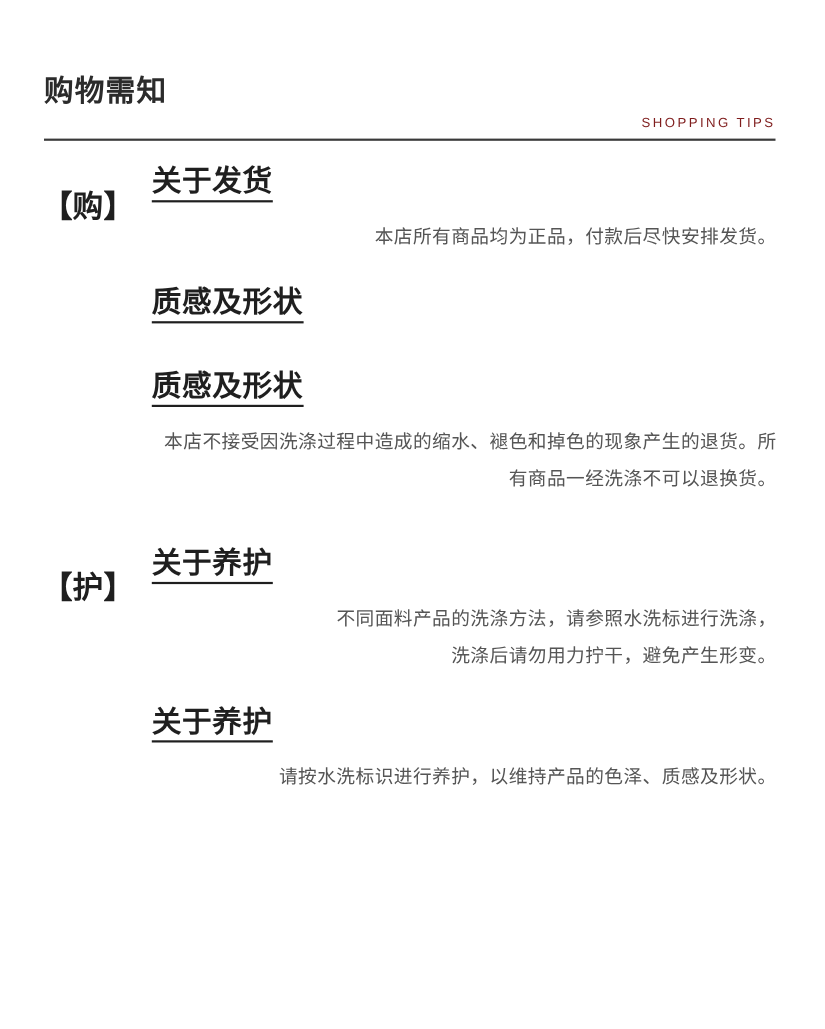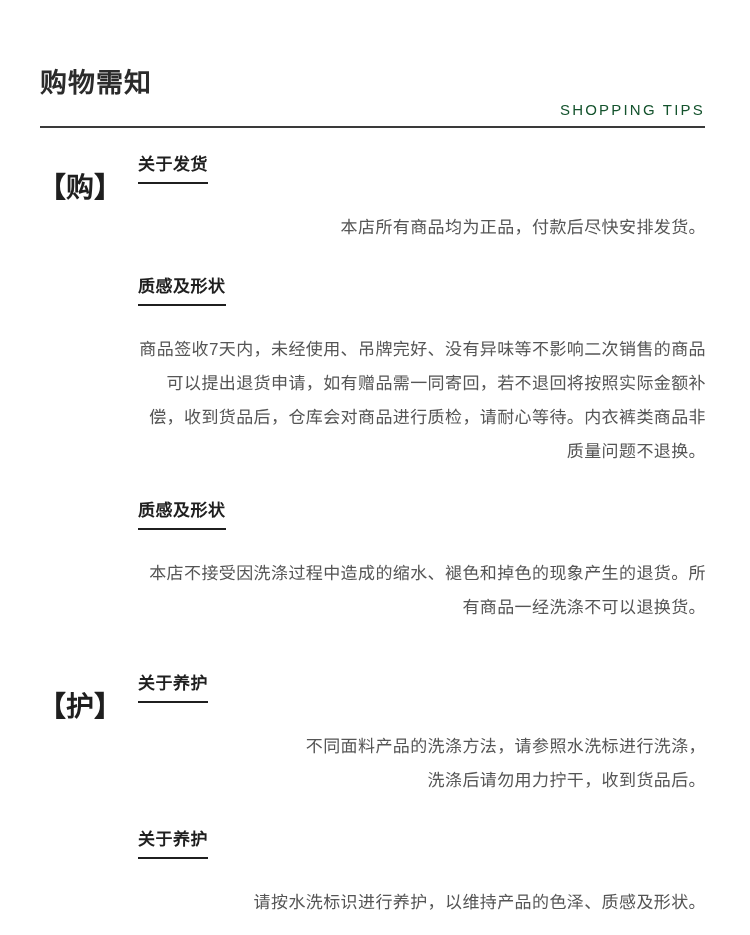--- a/index.html
+++ b/index.html
@@ -41,23 +41,23 @@
     font-size: 27px;
     font-weight: bold;
     color: #2b2b2b;
     letter-spacing: 1px;
     line-height: 34px;
   }
   .header-sub {
     position: absolute;
     right: 0;
     bottom: 8px;
-    font-size: 15px;
+    font-size: 12px;
     letter-spacing: 2.2px;
-    color: #14532d;
+    color: #7f1d1d;
     font-weight: normal;
   }
 
   
   .content {
     position: absolute;
     left: 0;
     top: 150px;
     width: 750px;
   }
@@ -90,27 +90,27 @@
     padding-right: 44px;
     box-sizing: border-box;
   }
 
   .section + .section {
     margin-top: 27px;
   }
 
   .section-title {
     display: inline-block;
-    font-size: 17px;
+    font-size: 27px;
     font-weight: bold;
     color: #1f1f1f;
     line-height: 30px;
     border-bottom: 2px solid #1f1f1f;
     padding-bottom: 2px;
-    margin-bottom: 27px;
+    margin-bottom: 15px;
     letter-spacing: 0.5px;
   }
 
   .section-text {
     font-size: 17px;
     line-height: 34px;
     color: #555555;
     letter-spacing: 0.4px;
     text-align: right;
     white-space: pre-line;
@@ -132,39 +132,38 @@
       <div class="group-badge">【购】</div>
       <div class="group-body">
 
         <div class="section">
           <div class="section-title">关于发货</div>
           <div class="section-text">本店所有商品均为正品，付款后尽快安排发货。</div>
         </div>
 
         <div class="section">
           <div class="section-title">质感及形状</div>
-          <div class="section-text">商品签收7天内，未经使用、吊牌完好、没有异味等不影响二次销售的商品可以提出退货申请，如有赠品需一同寄回，若不退回将按照实际金额补偿，收到货品后，仓库会对商品进行质检，请耐心等待。内衣裤类商品非质量问题不退换。</div>
         </div>
 
         <div class="section">
           <div class="section-title">质感及形状</div>
           <div class="section-text">本店不接受因洗涤过程中造成的缩水、褪色和掉色的现象产生的退货。所有商品一经洗涤不可以退换货。</div>
         </div>
 
       </div>
     </div>
 
     <div class="group">
       <div class="group-badge">【护】</div>
       <div class="group-body">
 
         <div class="section">
           <div class="section-title">关于养护</div>
           <div class="section-text">不同面料产品的洗涤方法，请参照水洗标进行洗涤，
-洗涤后请勿用力拧干，收到货品后。</div>
+洗涤后请勿用力拧干，避免产生形变。</div>
         </div>
 
         <div class="section">
           <div class="section-title">关于养护</div>
           <div class="section-text">请按水洗标识进行养护，以维持产品的色泽、质感及形状。</div>
         </div>
 
       </div>
     </div>
 

